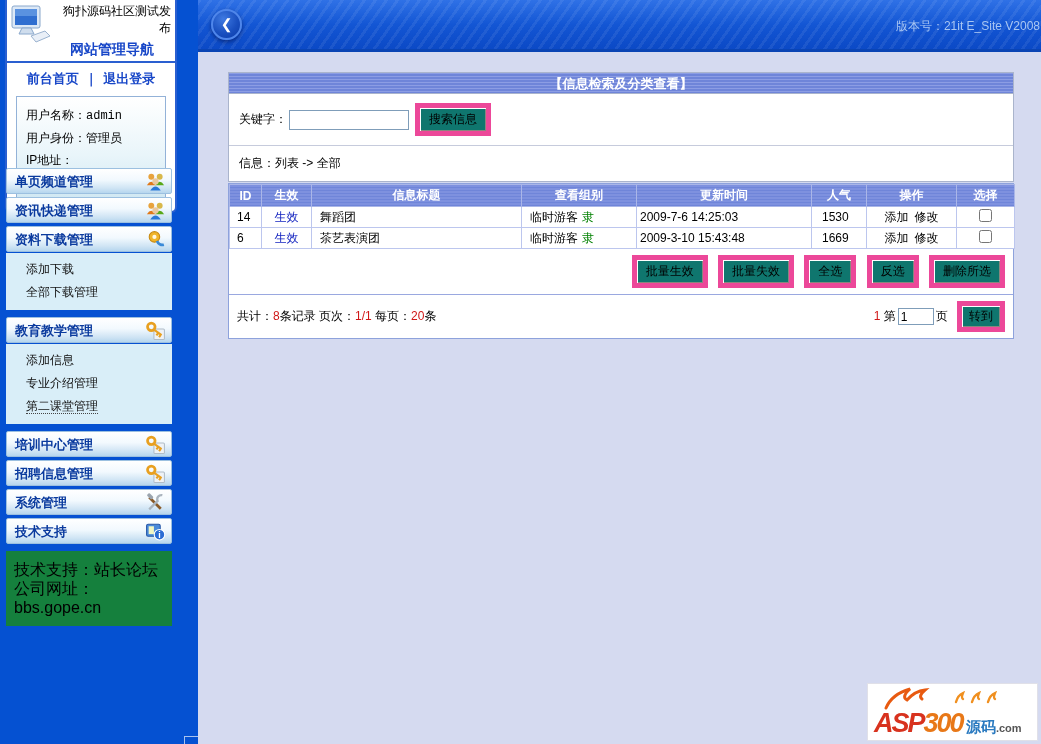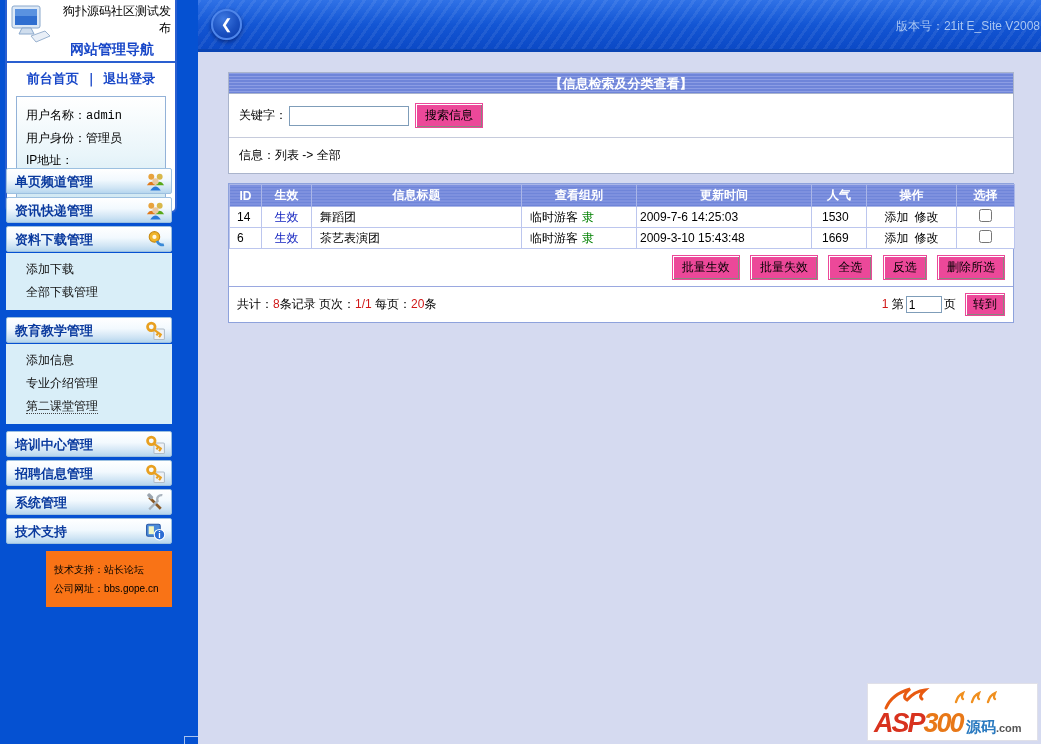--- a/index.html
+++ b/index.html
@@ -21,21 +21,21 @@
 
   .menu { position:absolute; left:6px; top:168px; width:166px; }
   .menu-item { position:relative; height:26px; margin-bottom:3px; border-radius:2px;
     background:linear-gradient(180deg,#ffffff 0%,#f2f9fe 45%,#cfe4f4 80%,#b6d6ee 100%);
     border:1px solid #9cc0e0; cursor:pointer; }
   .menu-item .mi-label { position:absolute; left:8px; top:4px; font-weight:bold; font-size:13px; color:#0a3a9e; }
   .menu-item .mi-icon { position:absolute; right:5px; top:2px; width:21px; height:21px; }
   .submenu { background:#d9eef8; padding:5px 0 6px; margin:-2px 0 7px; }
   .submenu .sub-item { display:block; padding:3px 0 3px 20px; font-size:12px; color:#111; cursor:pointer; }
   .submenu .sub-item.dotted span { border-bottom:1px dotted #444; }
-  .side-footer { background:#f97316; margin-top:7px; padding:9px 8px; line-height:19px; font-size:10px;margin-left:40px; }
+  .side-footer { background:#15803d; margin-top:7px; padding:9px 8px; line-height:19px; font-size:16px; }
   .edge-box { position:absolute; left:184px; top:736px; width:26px; height:10px; border:1px solid #a8c2ee; }
 
   
   .topbar { position:absolute; left:198px; top:0; width:843px; height:52px;
     background:linear-gradient(180deg,#2f71e6 0%,#1356d4 50%,#0b49c6 100%); border-bottom:3px solid #0a44b4; }
   .topbar::after { content:""; position:absolute; inset:0;
     background:repeating-linear-gradient(125deg, rgba(255,255,255,0.07) 0 3px, transparent 3px 9px); }
   .back-btn { position:absolute; left:13px; top:9px; width:31px; height:31px; border-radius:50%;
     background:radial-gradient(circle at 38% 30%, #3f7ae2 0%, #1a50c0 55%, #0a3aa8 100%);
     border:2px solid #4f86ea; box-shadow:0 2px 4px rgba(0,0,40,.45); color:#fff;
@@ -44,21 +44,21 @@
 
   
   .content { position:absolute; left:198px; top:52px; width:843px; height:692px; background:#d5daf0; }
   .panel { position:absolute; left:30px; width:786px; background:#fff; border:1px solid #aab4cc; }
   .panel-search { top:20px; }
   .stripe-head { height:21px; line-height:21px; text-align:center; color:#fff; font-weight:bold; font-size:13px;
     background:repeating-linear-gradient(180deg,#8c9de4 0 1px,#6f85d9 1px 3px); border-bottom:1px solid #aab4cc; }
   .search-row { padding:9px 10px; }
   .search-row label { font-size:12px; }
   .kw-input { width:120px; height:20px; border:1px solid #7f9db9; background:#fff; margin:0 6px 0 2px; vertical-align:middle; font-size:12px; padding:0 3px; }
-  .btn { background:#ec4899; border:1px solid #ec4899; box-shadow:inset 1px 1px 0 #ffffff, inset -1px -1px 0 #8a867e;
+  .btn { background:#0f766e; border:5px solid #ec4899; box-shadow:inset 1px 1px 0 #ffffff, inset -1px -1px 0 #8a867e;
     font-size:12px; padding:3px 9px; cursor:pointer; font-family:inherit; color:#000; }
   .crumb-row { border-top:1px solid #c6cbdc; padding:9px 10px; font-size:12px; }
 
   .panel-table { top:131px; border-color:#8ea2dc; }
   table { width:100%; border-collapse:collapse; table-layout:fixed; }
   th { height:22px; color:#fff; font-weight:bold; font-size:12px;
     background:repeating-linear-gradient(180deg,#8c9de4 0 1px,#6f85d9 1px 3px); border:1px solid #aab6e8; }
   td { height:21px; font-size:12px; border:1px solid #bcc6ee; background:#fff; }
   .c-id { padding-left:7px; }
   .c-status { text-align:center; color:#1525c0; cursor:pointer; }

